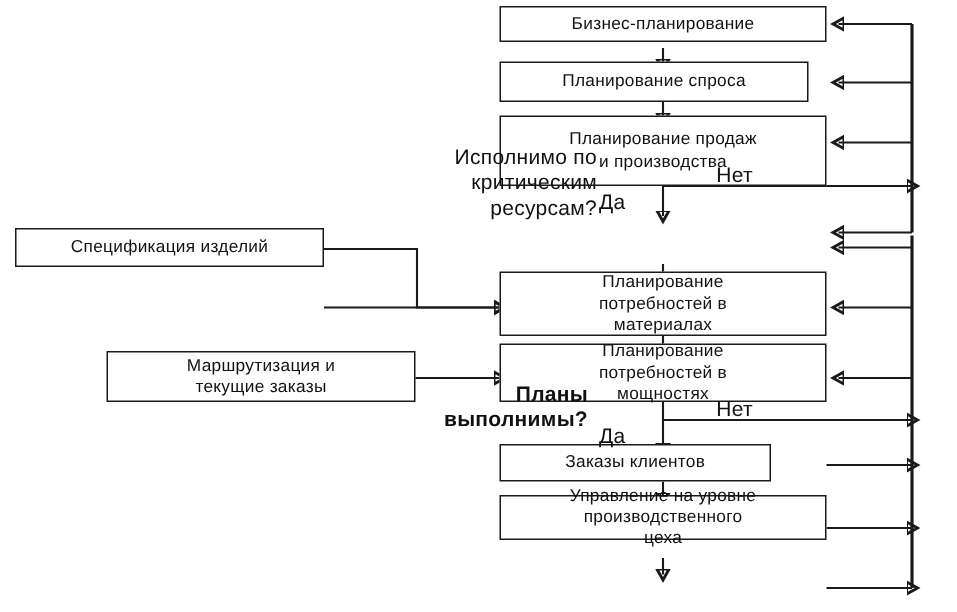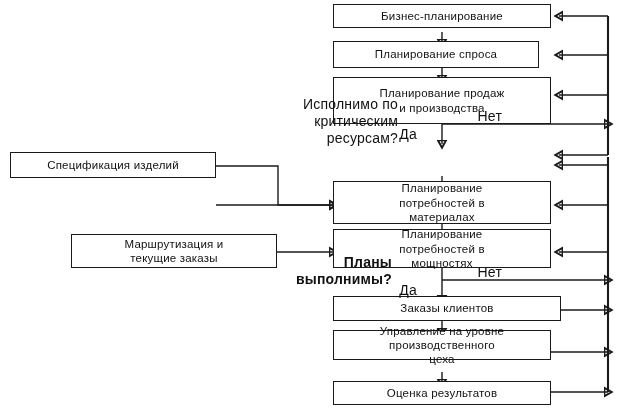--- a/index.html
+++ b/index.html
@@ -121,27 +121,26 @@
 
 
   <div class="node" style="left:333px; top:181px; width:218px; height:43px;">Планирование
 потребностей в
 материалах</div>
 
   <div class="node" style="left:333px; top:229px; width:218px; height:39px;">Планирование
 потребностей в
 мощностях</div>
 
-  <div class="node" style="left:333px; top:296px; width:228px; height:25px;">Заказы клиентов</div>
+  <div class="node" style="left:333px; top:296px; width:181px; height:25px;">Заказы клиентов</div>
 
   <div class="node" style="left:333px; top:330px; width:218px; height:30px;">Управление на уровне
 производственного
 цеха</div>
 
-  <div class="node" style="left:333px; top:381px; width:218px; height:24px;">Оценка результатов</div>
 
   <div class="node" style="left:10px; top:152px; width:206px; height:26px;">Спецификация изделий</div>
 
 
   <div class="node" style="left:26px; top:234px; width:206px; height:34px;margin-left:45px;">Маршрутизация и
 текущие заказы</div>
 
   <div class="lbl" style="left:248px; top:96px; width:150px;">Исполнимо по
 критическим
 ресурсам?</div>

